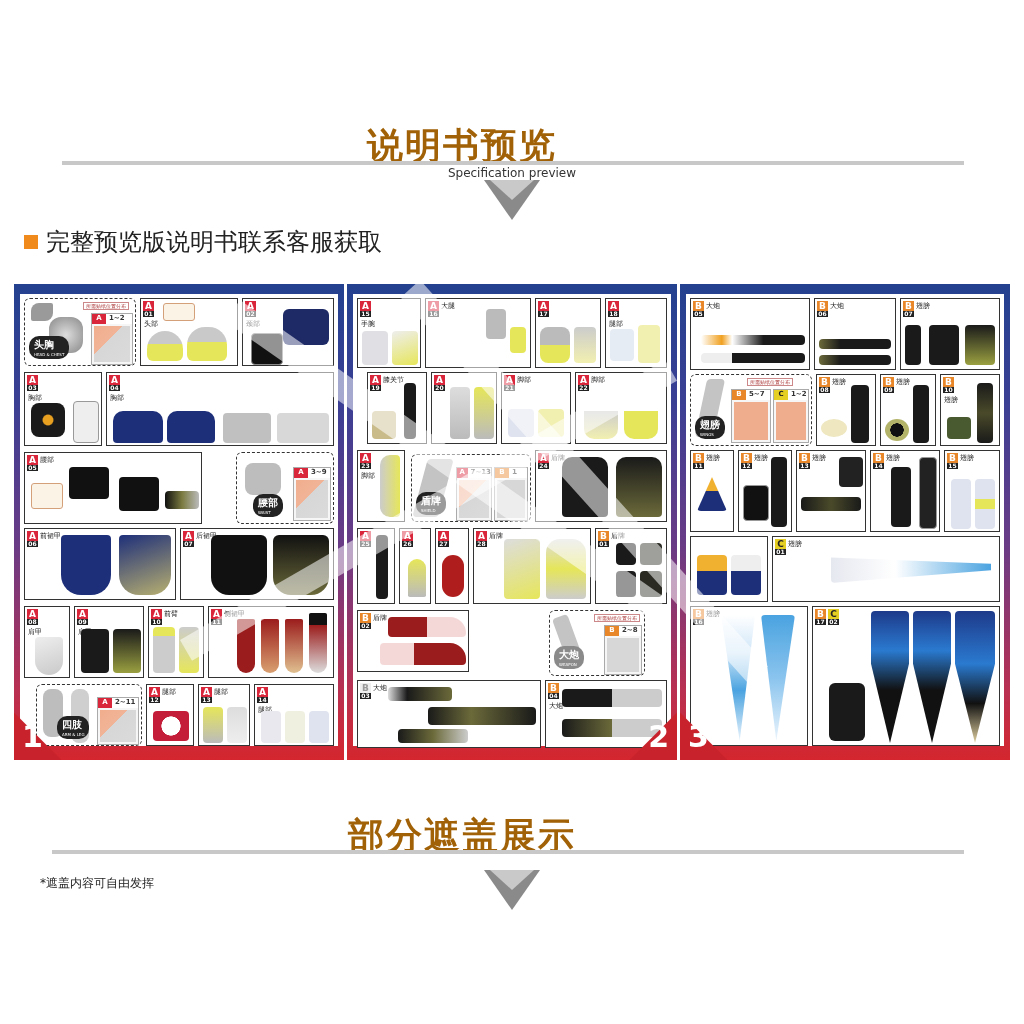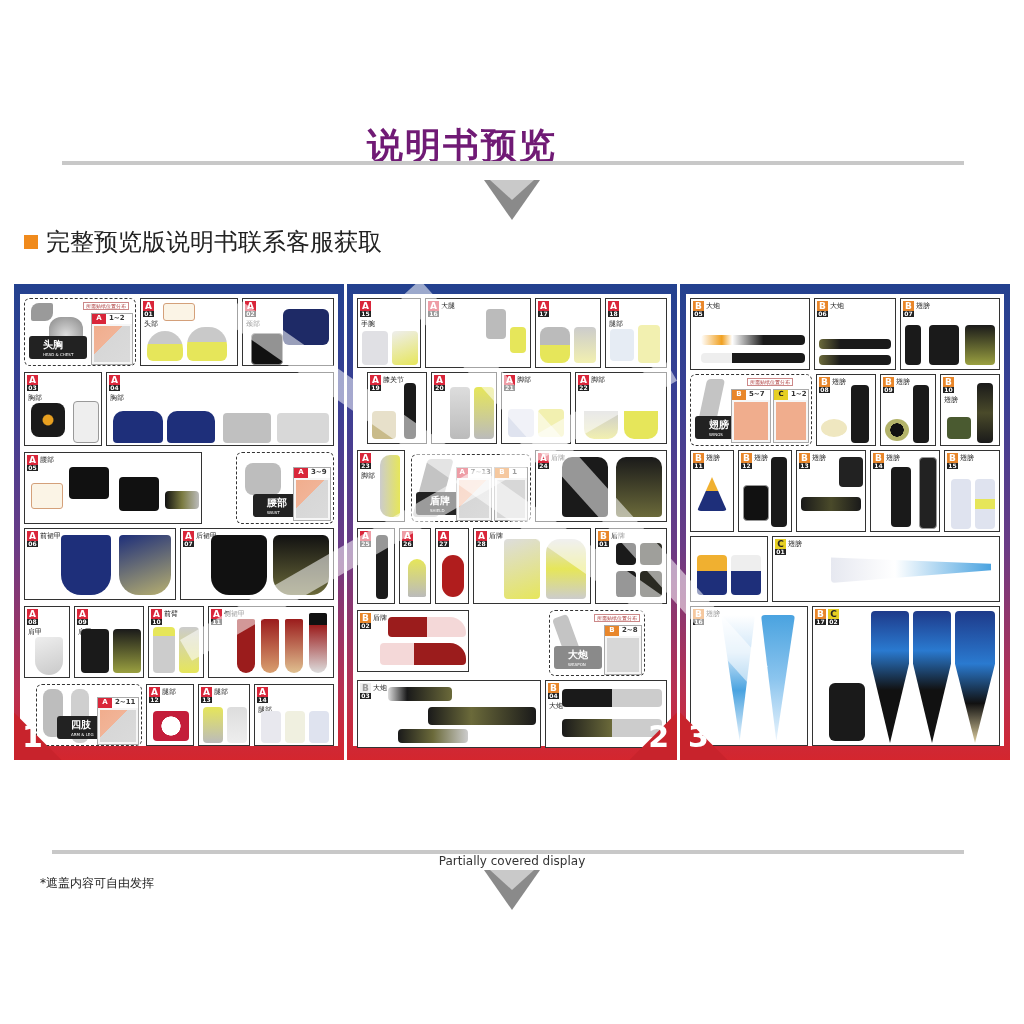--- a/index.html
+++ b/index.html
@@ -3,21 +3,21 @@
 <meta charset="utf-8">
 <style>
   html, body { margin: 0; padding: 0; }
   body {
     width: 1024px; height: 1024px; background: #ffffff; position: relative; overflow: hidden;
     font-family: "DejaVu Sans", sans-serif;
   }
   .band { position: absolute; left: 0; width: 1024px; }
   .band-title {
     position: absolute; left: 0; width: 924px; text-align: center;
-    font-family: "DejaVu Sans", sans-serif; font-weight: bold; color: #701a75;
+    font-family: "DejaVu Sans", sans-serif; font-weight: bold; color: #a16207;
     font-size: 36px; letter-spacing: 2px;
   }
   .band-line { position: absolute; height: 4px; background: #c8c8c8; }
   .band-sub {
     position: absolute; left: 0; width: 1024px; text-align: center;
     font-family: "DejaVu Sans", sans-serif; font-size: 12px; color: #333;
   }
   .band-tri {
     position: absolute; width: 0; height: 0;
     border-left: 28px solid transparent; border-right: 28px solid transparent;
@@ -67,21 +67,21 @@
   .step .tag small { display: block; background: #222; color: #fff; font-size: 6px; line-height: 6px; }
   .step .lbl {
     position: absolute; left: 15px; top: 2px; font-size: 7px; color: #222;
   }
   .part { position: absolute; border-radius: 4px; }
   .runner {
     position: absolute; border: 1px solid #d4a07a; background: #fbf4e6; border-radius: 3px;
   }
   .plate {
     position: absolute; left: 4px; bottom: 6px; background: #222; color: #fff;
-    font-size: 10px; font-weight: bold; padding: 2px 14px; border-radius: 3px; margin-top: 40px;
+    font-size: 10px; font-weight: bold; padding: 2px 5px; border-radius: 10px; margin-top: 40px;
   }
   .plate small { display: block; font-size: 4px; font-weight: normal; }
   .chart-mini { position: absolute; background: #f6f6f6; border: 1px solid #aaa; }
   .chart-mini .head {
     height: 10px; display: flex; font-size: 7px; font-weight: bold;
   }
   .chart-mini .head .l { background: #d9263a; color: #fff; width: 14px; text-align: center; }
   .chart-mini .head .l.b { background: #e8862a; }
   .chart-mini .head .l.c { background: #e6cf23; color: #222; }
   .chart-mini .head .r { flex: 1; background: #fff; color: #333; padding-left: 3px; }
@@ -91,20 +91,21 @@
   .watermark-stripe {
     position: absolute; background: rgba(255,255,255,0.55); transform-origin: 0 0;
   }
 </style>
 </head>
 <body>
 
 <div class="band" style="top:0;height:220px;">
   <div class="band-title" style="top:122px;">说明书预览</div>
   <div class="band-line" style="left:62px;width:902px;top:161px;"></div>
+  <div class="band-sub" style="top:166px;">Specification preview</div>
   <div class="band-tri" style="left:484px;top:180px;"></div>
 </div>
 
 <div class="notice">
   <span class="sq"></span>
   <span>完整预览版说明书联系客服获取</span>
 </div>
 
 <div class="sheet" style="left:14px;">
   <div class="page">
@@ -501,17 +502,17 @@
   </div>
   <div class="corner" style="left:-36px;bottom:-36px;transform:rotate(45deg);"></div>
   <div class="pgnum" style="left:8px;">3</div>
 </div>
 
 <div class="watermark-stripe" style="left:240px;top:300px;width:520px;height:26px;transform:rotate(35deg);"></div>
 <div class="watermark-stripe" style="left:420px;top:280px;width:520px;height:26px;transform:rotate(48deg);"></div>
 <div class="watermark-stripe" style="left:180px;top:640px;width:560px;height:24px;transform:rotate(-30deg);"></div>
 
 <div class="band" style="top:790px;height:130px;">
+  <div class="band-title" style="top:22px;">部分遮盖展示</div>
   <div class="band-line" style="left:52px;width:912px;top:60px;"></div>
-  <div class="band-sub" style="top:64px;">Partially covered display</div>
   <div class="band-tri" style="left:484px;top:80px;"></div>
 </div>
 <div class="footnote">*遮盖内容可自由发挥</div>
 
 </body></html>

